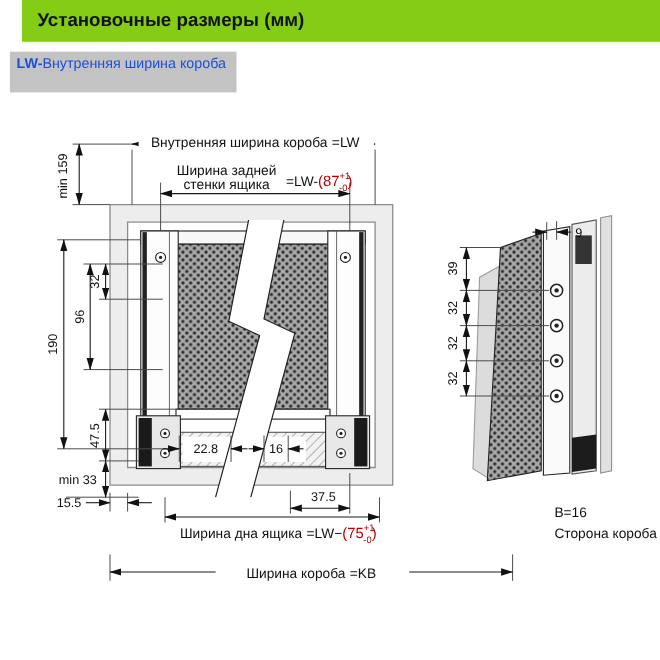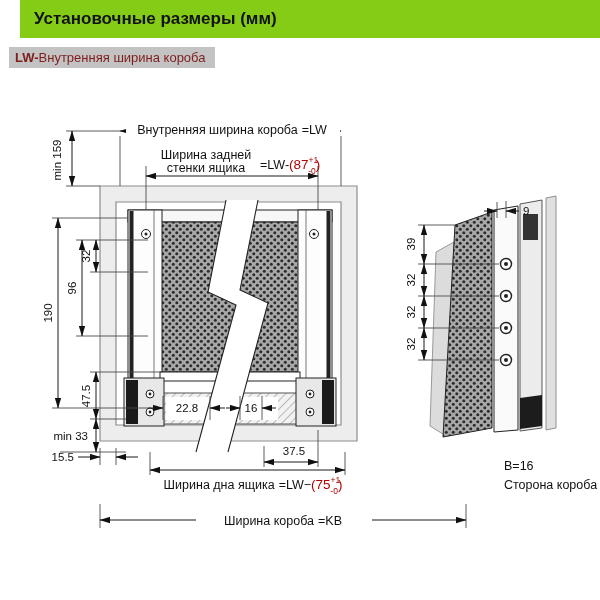--- a/index.html
+++ b/index.html
@@ -10,21 +10,21 @@
   .titlebar {
     position:absolute; left:0; top:0; width:600px; height:38px;
     background:#84cc16; display:flex; align-items:center; padding:0 14px;
     box-sizing:border-box;
     margin-left:20px;
   }
   .titlebar h1 { margin:0; font-size:17px; font-weight:bold; color:#121212; }
   .subbar {
     position:absolute; left:9px; top:47px; height:21px;
     background:#c3c3c3; display:inline-flex; align-items:center;
-    padding:0 10px 0 6px; font-size:13px; color:#7f1d1d; white-space:nowrap;
+    padding:0 10px 16px 6px; font-size:13px; color:#1d4ed8; white-space:nowrap;
   }
   .subbar b { font-weight:bold; }
   svg.drawing { position:absolute; left:0; top:0; }
   svg .t  { font-family:"Liberation Sans", sans-serif; font-size:12.5px; fill:#111; }
   svg .tn { font-family:"Liberation Sans", sans-serif; font-size:11.5px; fill:#111; }
   svg .red { fill:#b30000; }
   svg .ext { stroke:#4a4a4a; stroke-width:0.9; fill:none; }
   svg .dim { stroke:#1a1a1a; stroke-width:1; fill:none; }
 </style>
 </head>

